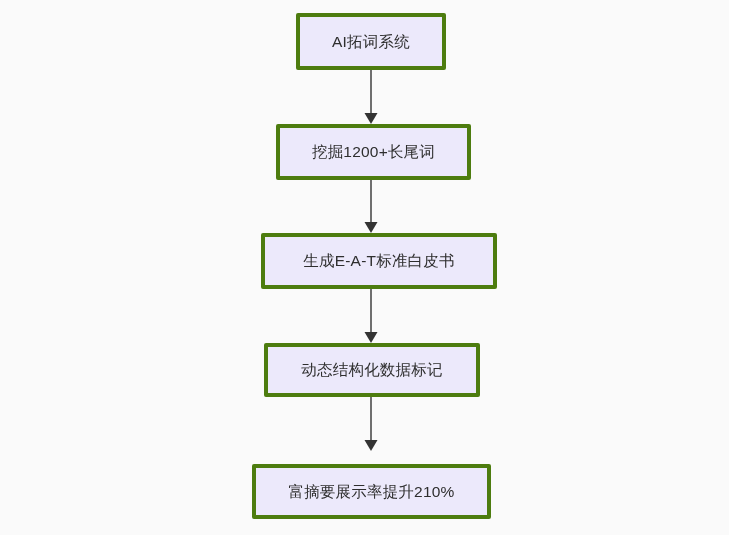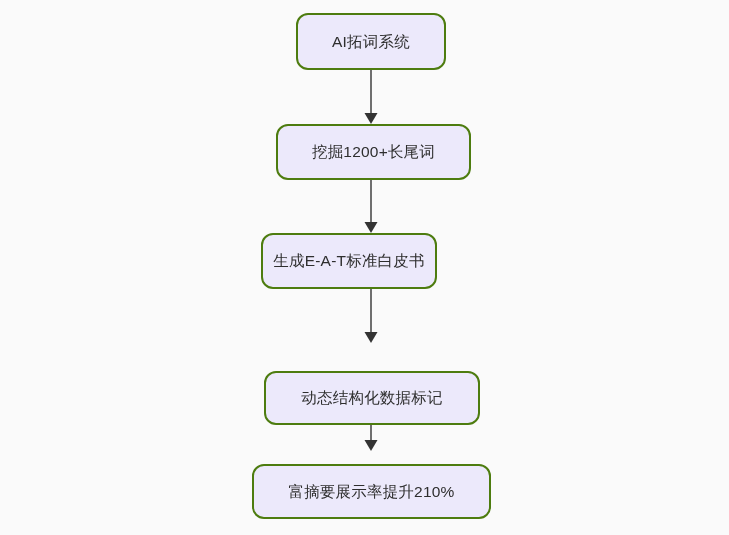--- a/index.html
+++ b/index.html
@@ -15,22 +15,22 @@
   }
   #flowchart-canvas {
     position: relative;
     width: 729px;
     height: 535px;
   }
   .node {
     position: absolute;
     box-sizing: border-box;
     background: #ece9fb;
-    border: 2px solid #4d7c0f;
-    border-radius: 12px;
+    border: 4px solid #4d7c0f;
+    border-radius: 2px;
     display: flex;
     align-items: center;
     justify-content: center;
     color: #2e2e2e;
     font-size: 15.5px;
     line-height: 1;
     letter-spacing: 0.2px;
     white-space: nowrap;
   }
   .edge-layer {
@@ -70,19 +70,19 @@
     <g>
       <line class="edge-line" x1="371" y1="397" x2="371" y2="443"></line>
       <polygon class="arrow-head" points="364.5,440 377.5,440 371,451"></polygon>
     </g>
   </svg>
 
   <div class="node" style="left: 296px; top: 13px; width: 150px; height: 57px;">AI拓词系统</div>
 
   <div class="node" style="left: 276px; top: 124px; width: 195px; height: 56px;">挖掘1200+长尾词</div>
 
-  <div class="node" style="left: 261px; top: 233px; width: 176px; height: 56px;">生成E-A-T标准白皮书</div>
+  <div class="node" style="left: 261px; top: 233px; width: 236px; height: 56px;">生成E-A-T标准白皮书</div>
 
-  <div class="node" style="left: 264px; top: 343px; width: 216px; height: 54px; margin-top: 28px;">动态结构化数据标记</div>
+  <div class="node" style="left: 264px; top: 343px; width: 216px; height: 54px;">动态结构化数据标记</div>
 
   <div class="node" style="left: 252px; top: 451px; width: 239px; height: 55px; margin-top: 13px;">富摘要展示率提升210%</div>
 
 </div>
 
 </body></html>

